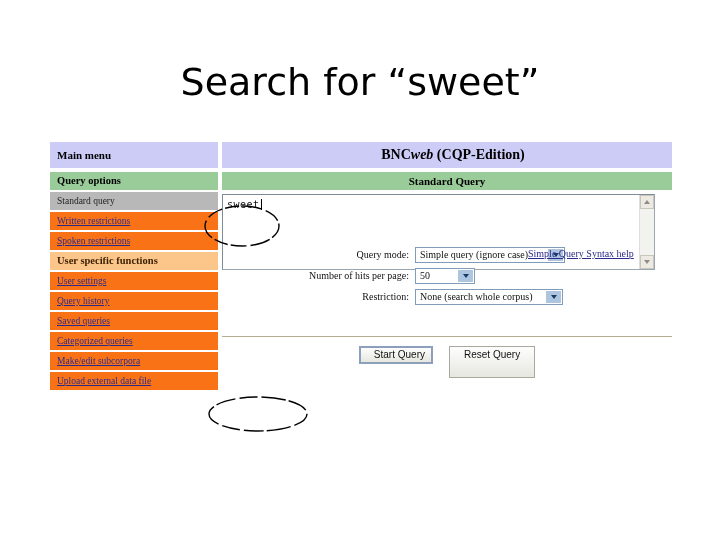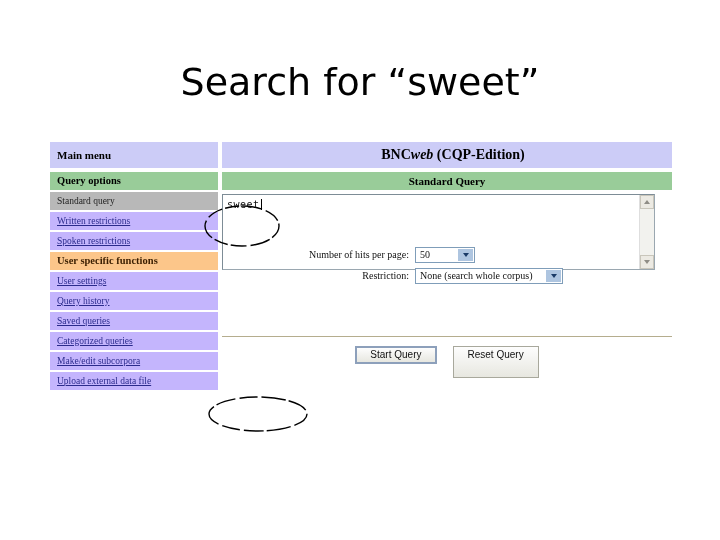--- a/index.html
+++ b/index.html
@@ -72,21 +72,21 @@
     font-weight: bold;
     font-size: 10.5px;
   }
   .bar-section-user {
     background: #fcc68a;
     color: #3a1e00;
     font-weight: bold;
     font-size: 10.5px;
   }
   .bar-item {
-    background: #c4b5fd;
+    background: #f97316;
     color: #333366;
   }
   .bar-item .lnk {
     color: #2b2b8c;
     text-decoration: underline;
   }
   .bar-item-active {
     background: #b8b8b8;
     color: #222222;
   }
@@ -268,21 +268,21 @@
     color: #111111;
     background: linear-gradient(#fdfdfd, #e7e7e0);
     border: 1px solid #a8a89c;
     padding: 2px 14px 17px 14px;
     margin: 0 6px;
     box-sizing: border-box;
     white-space: nowrap;
   }
   .btn-primary {
     border: 2px solid #8da0bb;
-    padding: 1px 13px 2px 13px;
+    padding: 1px 6px 2px 13px;
     margin-top: 36px;
   }
   .hr {
     position: absolute;
     left: 0;
     top: 194px;
     width: 450px;
     height: 1px;
     background: #b5ad8e;
   }
@@ -377,20 +377,30 @@
             <i></i>
           </div>
         <div class="sbtn down">
             <i></i>
           </div>
       </div>
     </div>
 
     <div class="form">
 
+      <div class="frow">
+        <div class="flabel">Query mode:</div>
+        <div class="sel" style="width:150px;">
+          <span>Simple query (ignore case)</span>
+          <span class="arrowbox">
+              <i></i>
+            </span>
+        </div>
+        <a class="helplink" href="#">Simple Query Syntax help</a>
+      </div>
 
       <div class="frow">
         <div class="flabel">Number of hits per page:</div>
         <div class="sel" style="width:60px;">
           <span>50</span>
           <span class="arrowbox">
               <i></i>
             </span>
         </div>
       </div>

